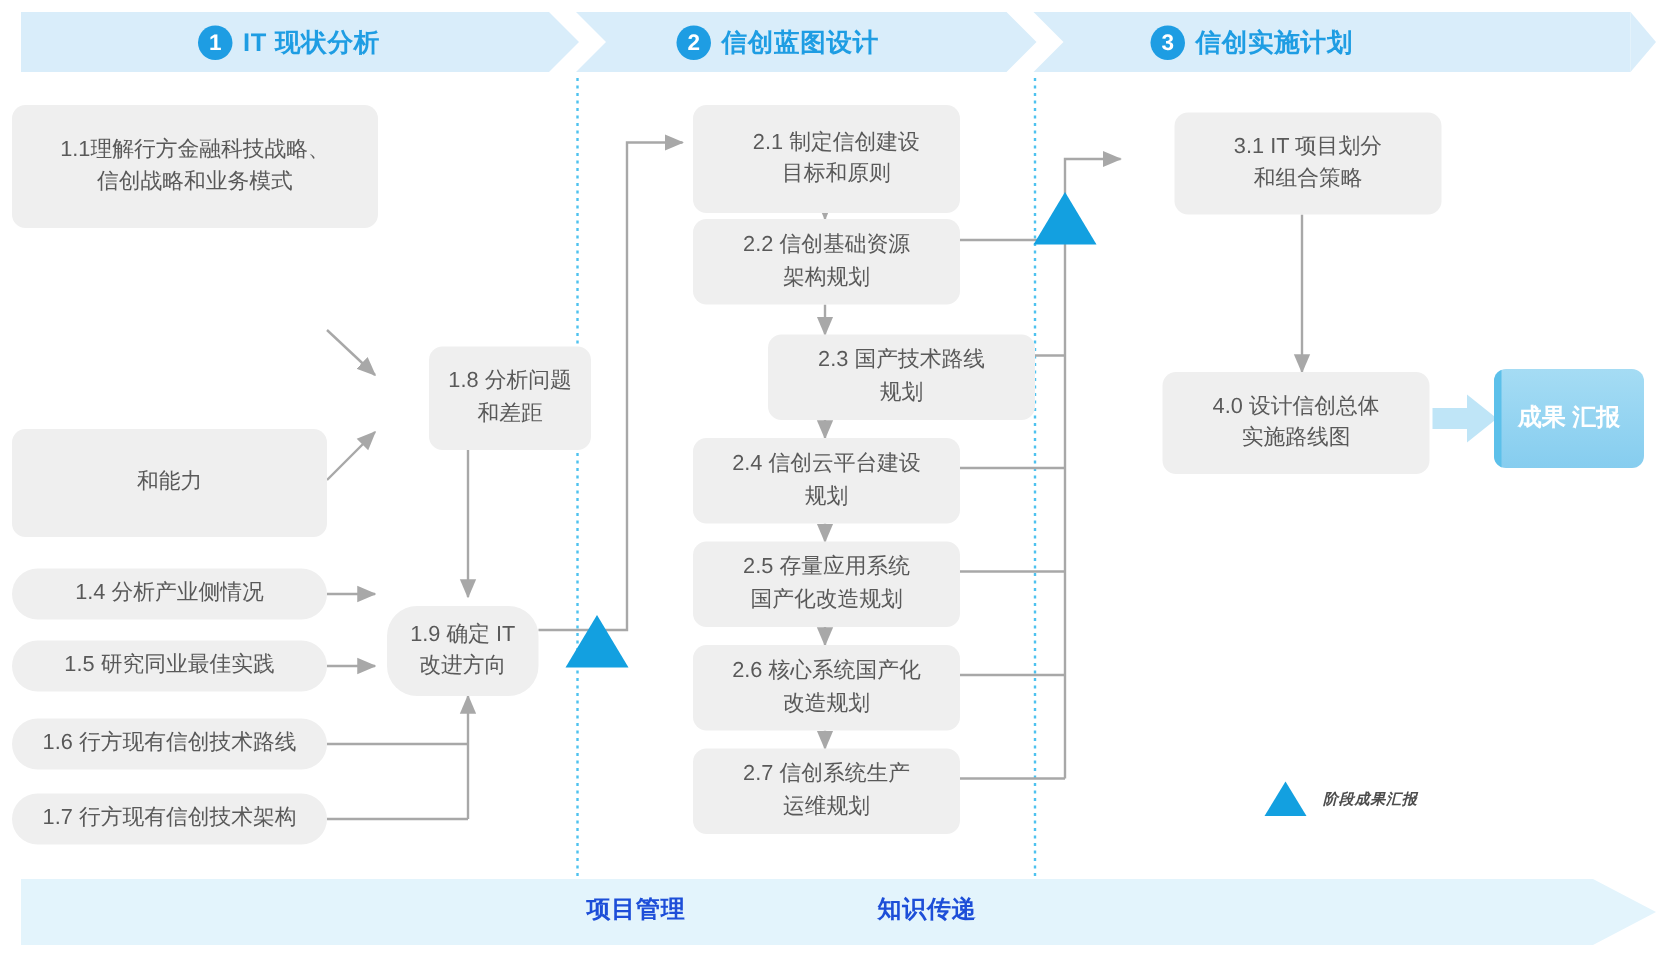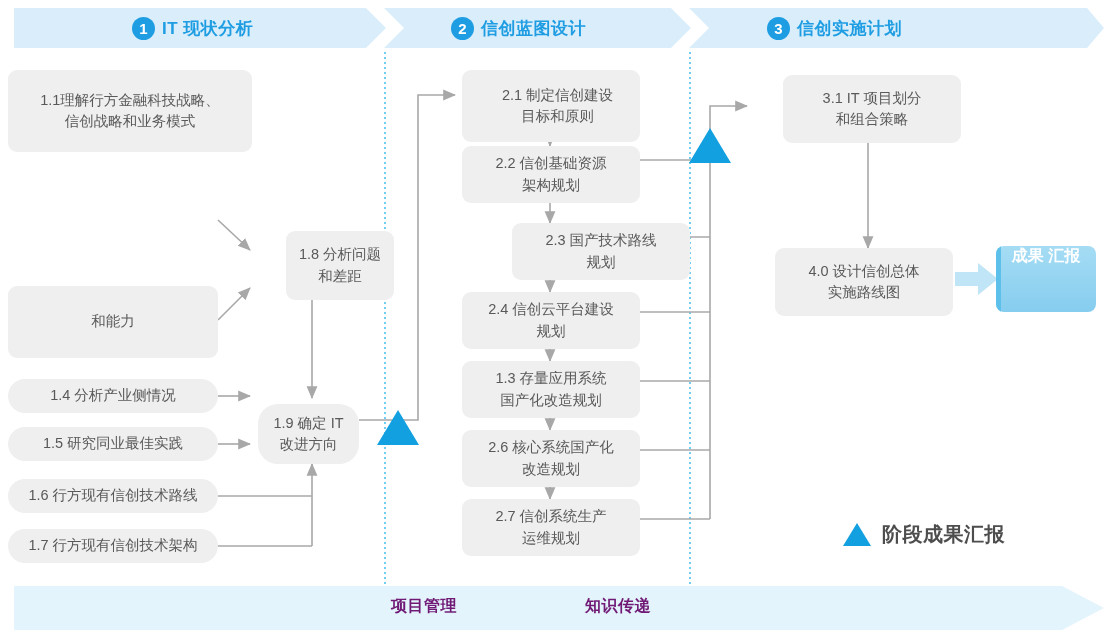--- a/index.html
+++ b/index.html
@@ -30,40 +30,40 @@
     display:flex;align-items:center;justify-content:center;text-align:center;
     color:#595959;font-size:14.5px;line-height:1.45;padding:0 8px;
     box-sizing:border-box;
   }
   .node span{display:block;}
 
   
   .result-box{
     position:absolute;border-radius:8px;
     background:linear-gradient(180deg,#a5dcf4 0%,#86cdef 100%);
-    display:flex;align-items:flex-start;justify-content:center;text-align:center;
+    display:flex;align-items:center;justify-content:center;text-align:center;
     color:#ffffff;font-size:16px;font-weight:bold;line-height:1.3;
     box-sizing:border-box;overflow:hidden;
   }
   .result-box::before{
     content:"";position:absolute;left:0;top:0;bottom:0;width:5px;background:#5cc0ea;
   }
 
   
   .legend{position:absolute;display:flex;align-items:center;gap:11px;}
   .legend-tri{
     width:0;height:0;border-left:14px solid transparent;border-right:14px solid transparent;
     border-bottom:23px solid #13a0e0;
   }
-  .legend-text{color:#4d4d4d;font-size:20px;font-weight:bold;letter-spacing:0.5px;}
+  .legend-text{color:#4d4d4d;font-size:10px;font-weight:bold;letter-spacing:0.5px;font-style:italic;}
 
   
   .bottom-band{position:absolute;left:14px;top:586px;width:1090px;height:44px;}
   .bottom-label{
-    position:absolute;top:596px;color:#701a75;font-size:16px;font-weight:bold;
+    position:absolute;top:596px;color:#1d4ed8;font-size:16px;font-weight:bold;
     letter-spacing:0.5px;white-space:nowrap;text-align:center;
   }
 </style>
 </head>
 <body>
 
 <div id="canvas">
 
   <div class="phase-band">
     <svg class="phase-svg" width="1090" height="40" viewBox="0 0 1090 40">
@@ -214,21 +214,21 @@
 
   <div class="node" style="left:462px;top:292px;width:178px;height:57px;">
     <div>
       <span>2.4 信创云平台建设</span>
       <span>规划</span>
     </div>
   </div>
 
   <div class="node" style="left:462px;top:361px;width:178px;height:57px;">
     <div>
-      <span>1.3 存量应用系统</span>
+      <span>2.5 存量应用系统</span>
       <span>国产化改造规划</span>
     </div>
   </div>
 
   <div class="node" style="left:462px;top:430px;width:178px;height:57px;">
     <div>
       <span>2.6 核心系统国产化</span>
       <span>改造规划</span>
     </div>
   </div>

